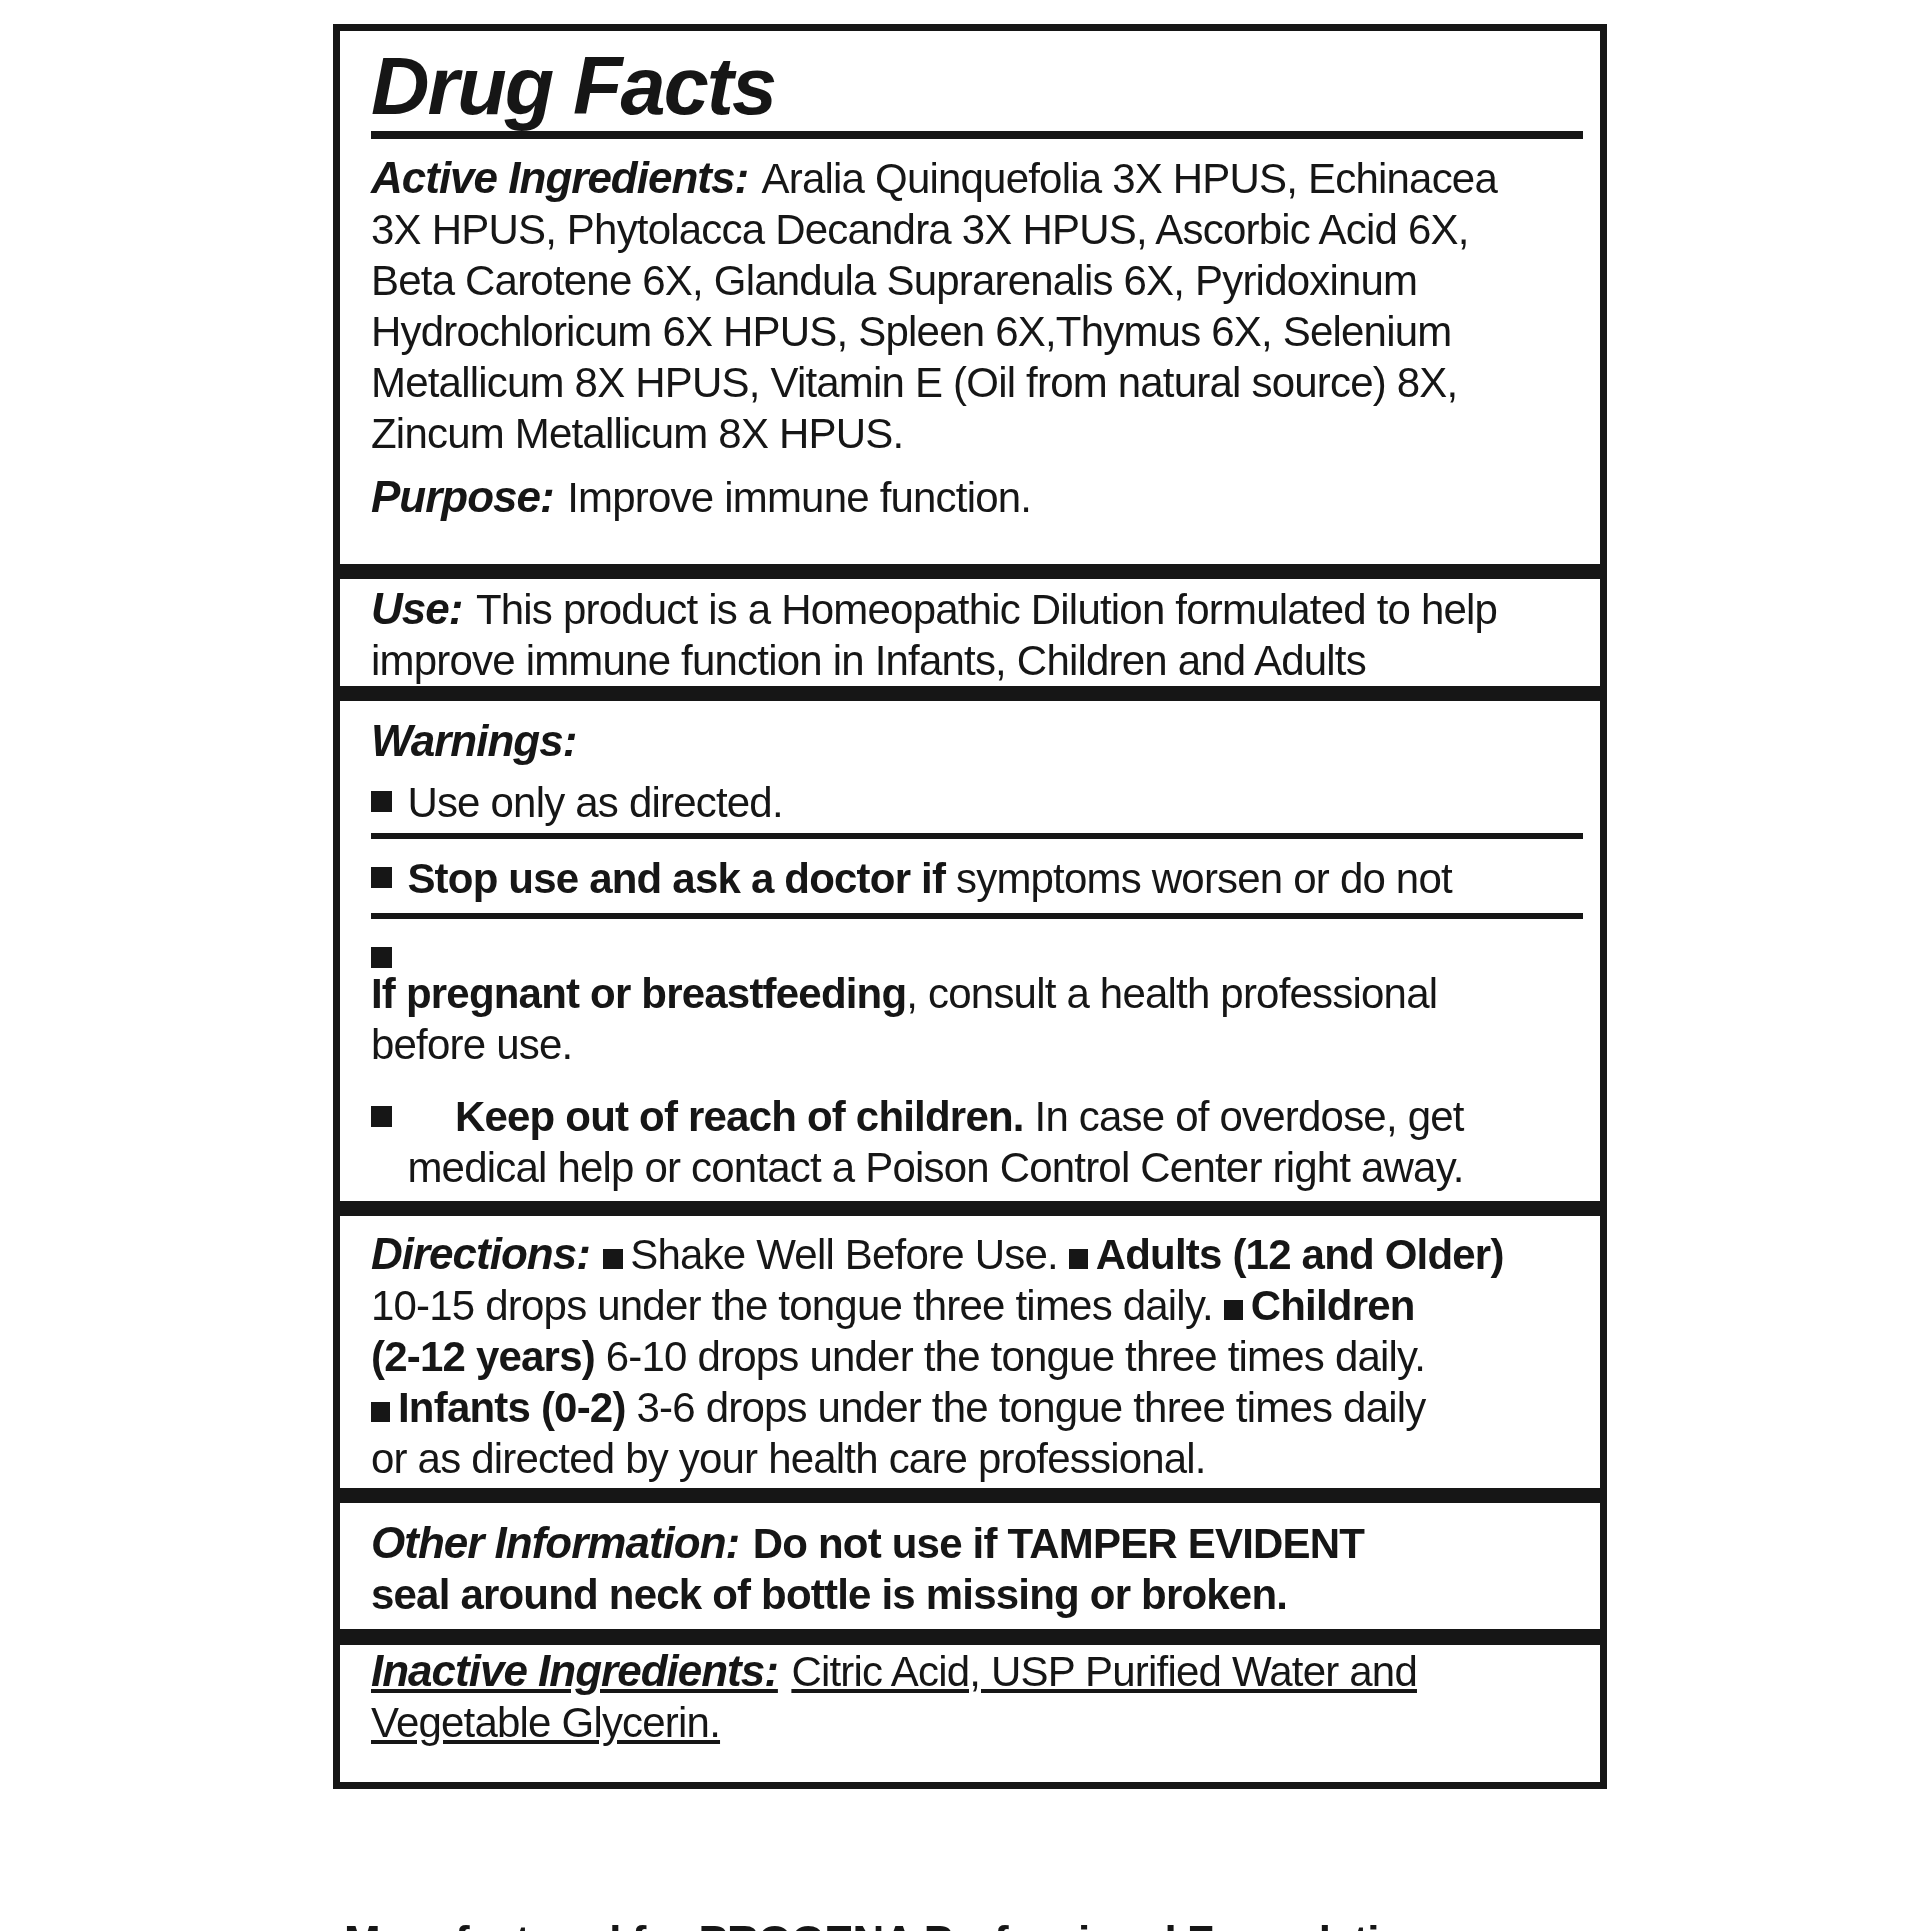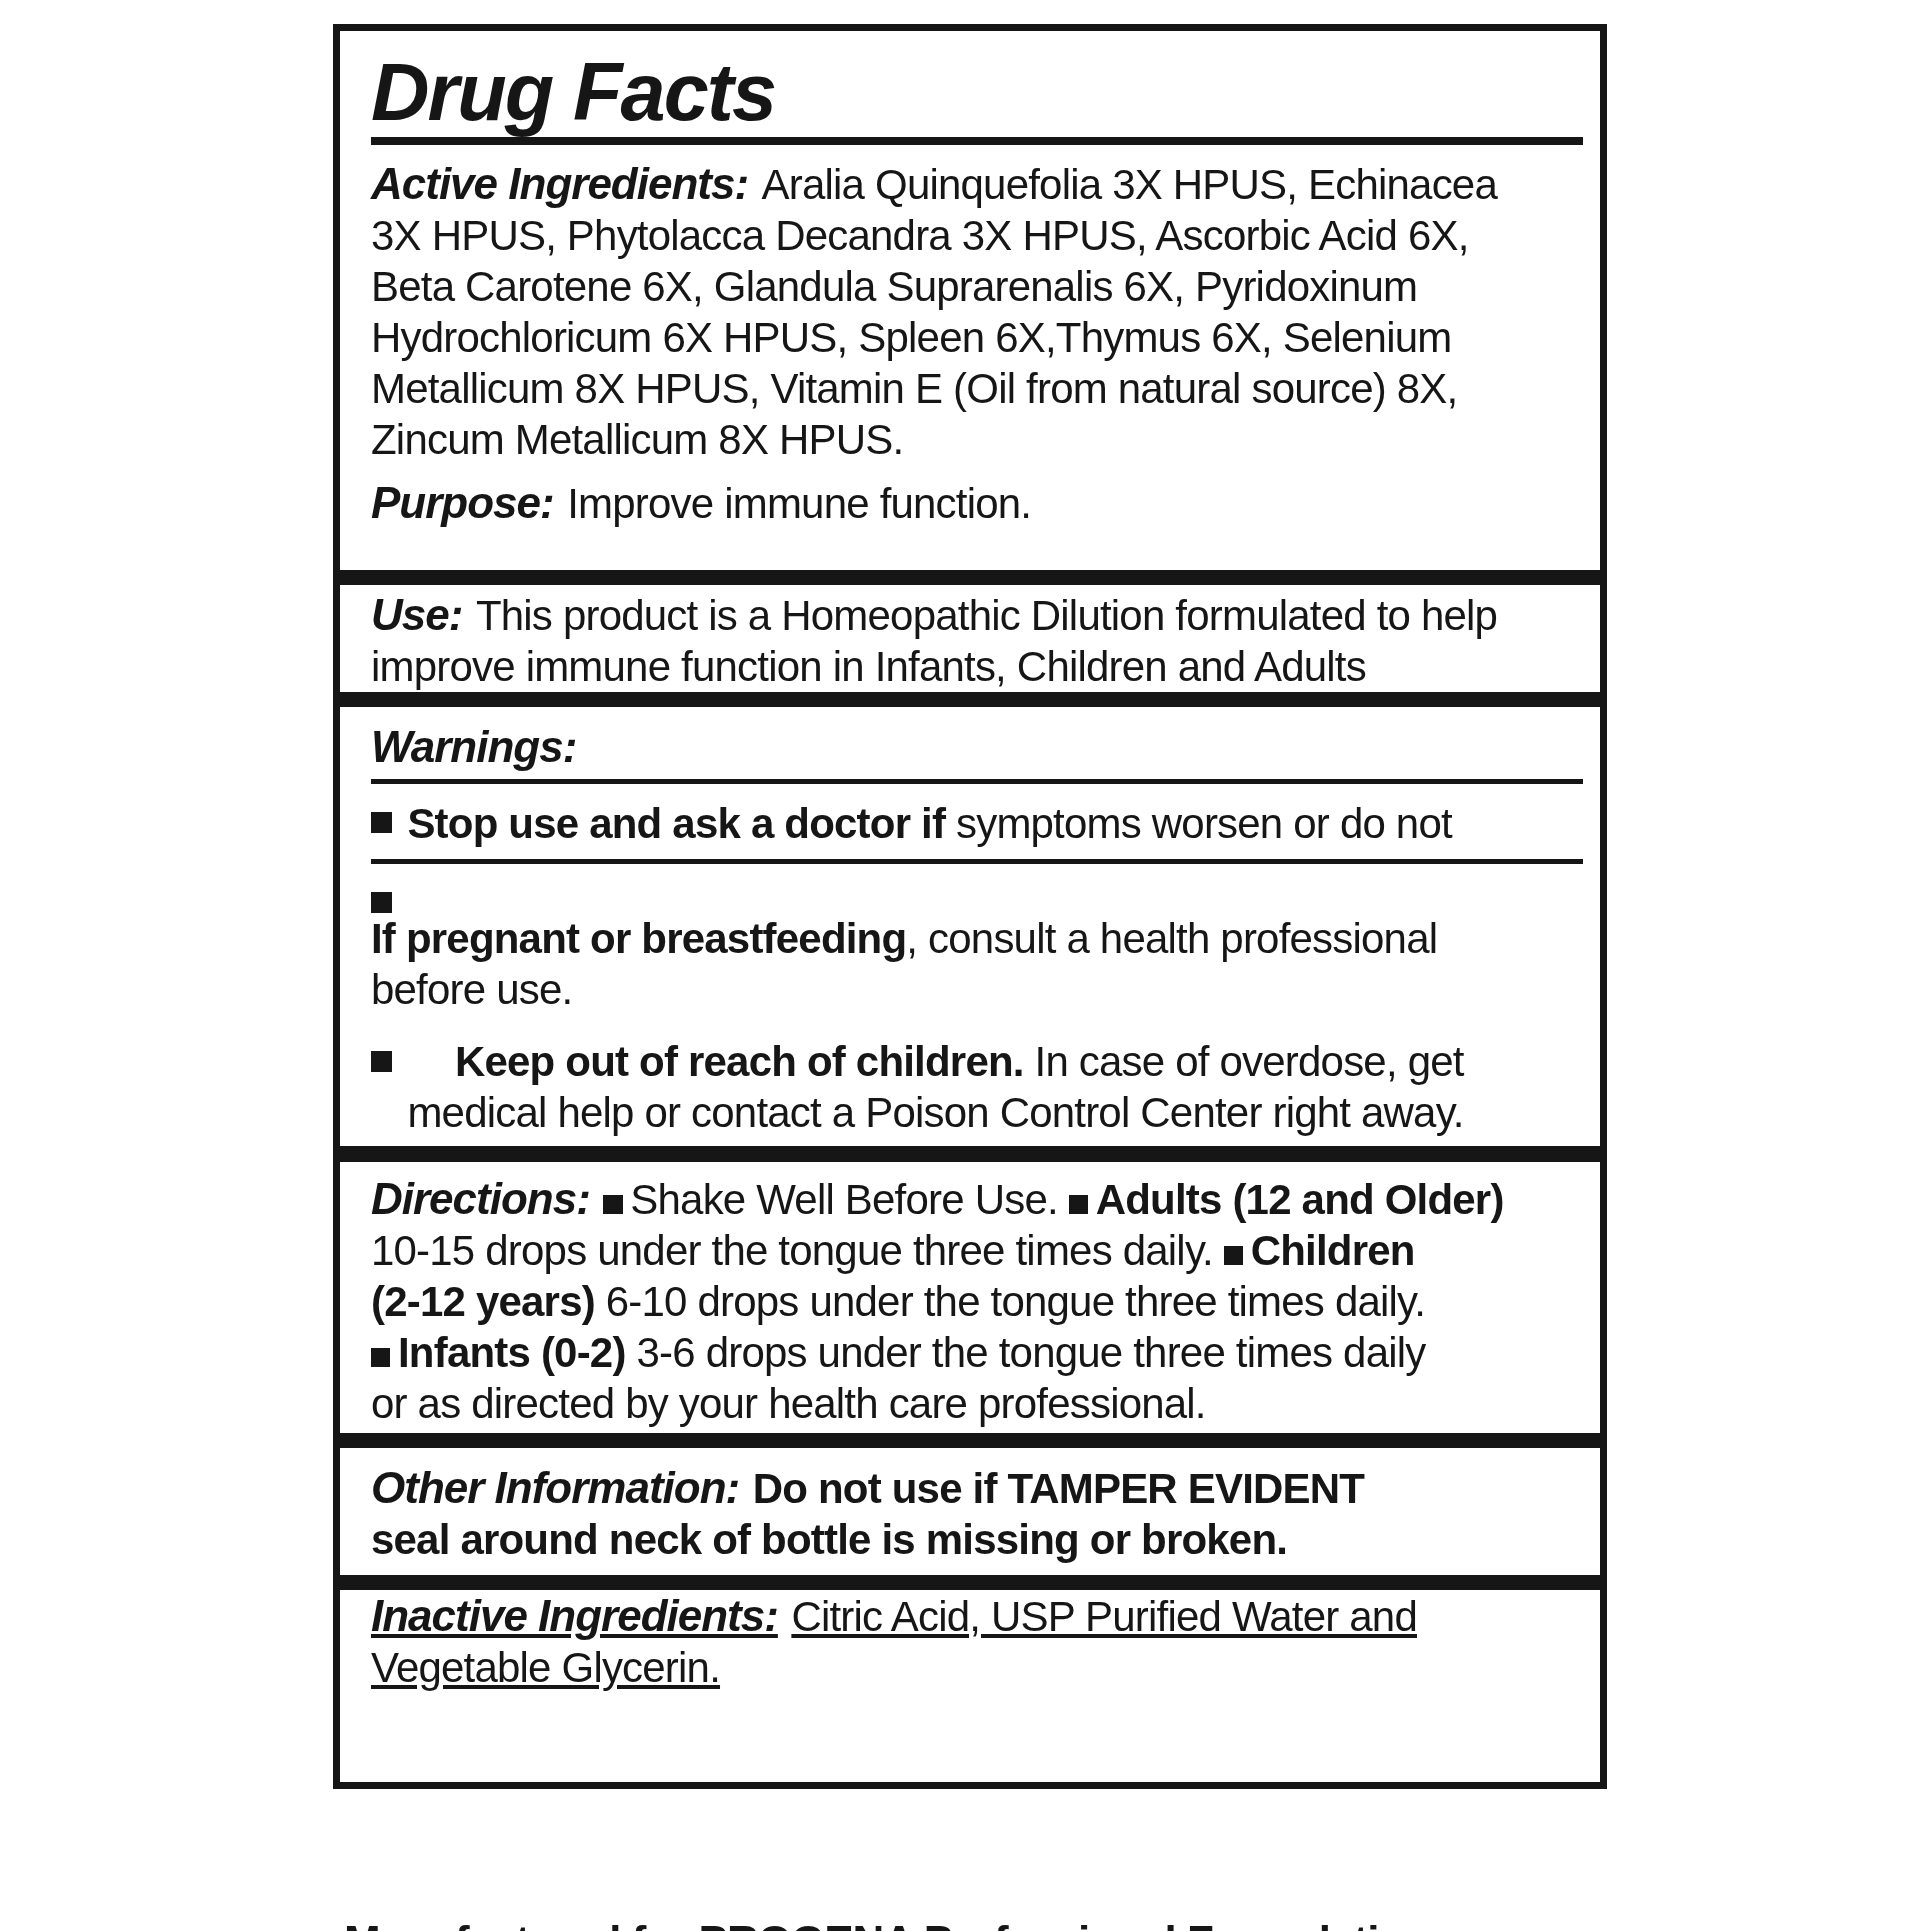--- a/index.html
+++ b/index.html
@@ -18,21 +18,21 @@
     border:7.7px solid #161616;
     box-sizing:border-box;
     background:#ffffff;
     overflow:hidden;
   }
   .content{ padding:0 17.4px 0 31px; }
   .title{
     font-size:81px; line-height:85px;
     font-weight:bold; font-style:italic;
     letter-spacing:-1.9px;
-    margin-top:19px;
+    margin-top:13px;
     white-space:pre;
   }
   .title-rule{
     height:7.7px; background:#161616; margin-top:1.9px;
   }
   .ln{
     font-size:42px; line-height:51px;
     letter-spacing:-0.8px;
     white-space:pre;
   }
@@ -113,20 +113,26 @@
     <div class="sec-use">
       <div class="ln"><span class="hd">Use:</span><span>This product is a Homeopathic Dilution formulated to help</span></div>
       <div class="ln">improve immune function in Infants, Children and Adults</div>
     </div>
 
     <div class="bar bar-2"></div>
 
     <div>
       <div class="ln sec-warnings-heading"><span class="hd">Warnings:</span></div>
 
+      <div class="wb wb-1">
+          <span class="sq"></span>
+          <div>
+            <div class="ln">Use only as directed.</div>
+          </div>
+        </div>
 
       <div class="thin-rule rule-1"></div>
 
       <div class="wb wb-2">
           <span class="sq"></span>
           <div>
             <div class="ln"><span class="b">Stop use and ask a doctor if</span><span> symptoms worsen or do not</span></div>
           </div>
         </div>
 

